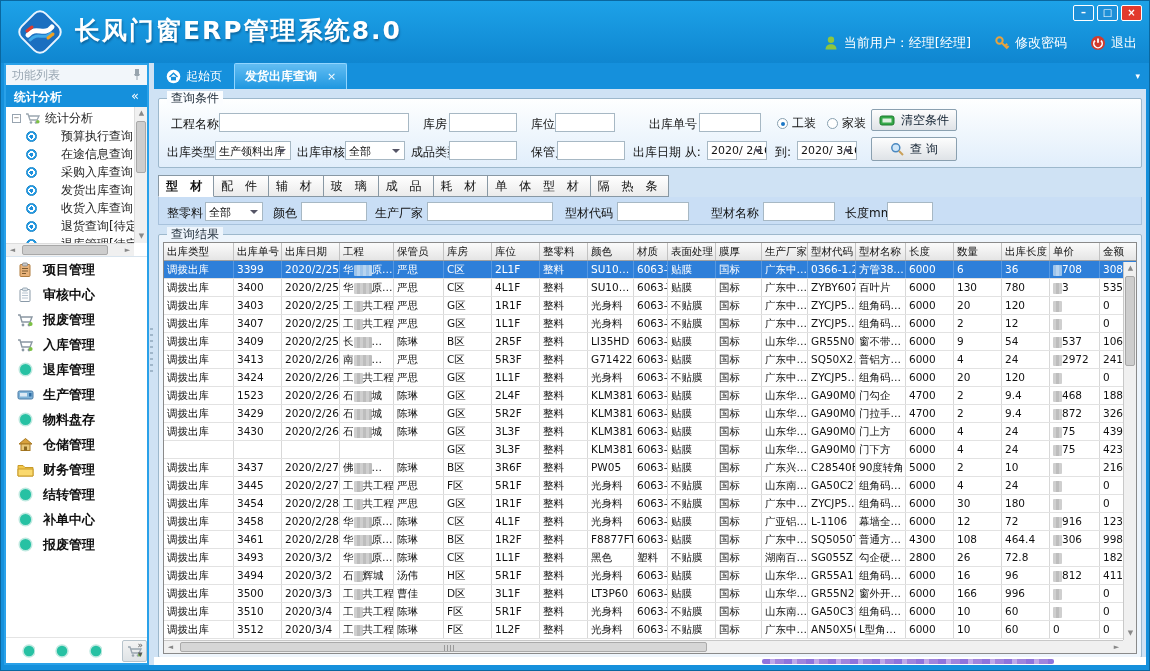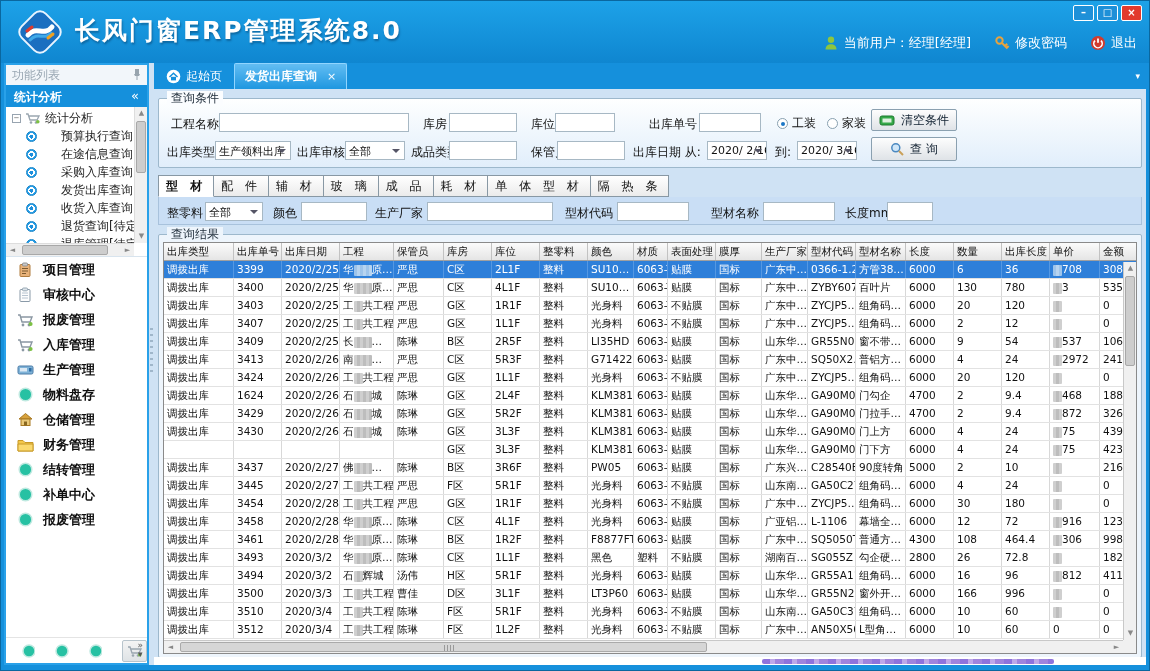--- a/index.html
+++ b/index.html
@@ -235,20 +235,28 @@
               <path d="M1 3h2l2 7h8l2-5H4" fill="none" stroke="#8a97a2" stroke-width="1.4"></path>
               <circle cx="6" cy="13" r="1.4" fill="#8a97a2"></circle>
               <circle cx="12" cy="13" r="1.4" fill="#8a97a2"></circle>
               <circle cx="13.6" cy="12" r="2" fill="#7cc043"></circle>
             </svg>
           </span>
           <span>入库管理</span>
         </div>
         <div class="menu-item">
           <span class="mi">
+            <svg width="15" height="15">
+              <circle cx="7.5" cy="7.5" r="6.3" fill="#27c1a3" stroke="#bfe9e0" stroke-width="1.5"></circle>
+            </svg>
+          </span>
+          <span>退库管理</span>
+        </div>
+        <div class="menu-item">
+          <span class="mi">
             <svg width="17" height="15">
               <rect x="1" y="4" width="15" height="8" rx="1.5" fill="#7fb3d8" stroke="#4a7ba6"></rect>
               <rect x="3" y="6" width="7" height="3.5" fill="#dce9f4"></rect>
               <rect x="12" y="6" width="2.5" height="3.5" fill="#2e6da4"></rect>
             </svg>
           </span>
           <span>生产管理</span>
         </div>
         <div class="menu-item">
           <span class="mi">
@@ -593,21 +601,21 @@
                 <div class="td" style="width:48px">ZYCJP5…</div>
                 <div class="td" style="width:50px">组角码…</div>
                 <div class="td" style="width:48px">6000</div>
                 <div class="td" style="width:48px">20</div>
                 <div class="td" style="width:48px">120</div>
                 <div class="td" style="width:50px"><span class="mosaic" style="width:9px"></span></div>
                 <div class="td" style="width:80px">0</div>
               </div>
               <div class="trow">
                 <div class="td" style="width:70px">调拨出库</div>
-                <div class="td" style="width:48px">1624</div>
+                <div class="td" style="width:48px">1523</div>
                 <div class="td" style="width:58px">2020/2/26</div>
                 <div class="td" style="width:54px">石<span class="mosaic" style="width:18px"></span>城</div>
                 <div class="td" style="width:50px">陈琳</div>
                 <div class="td" style="width:48px">G区</div>
                 <div class="td" style="width:48px">2L4F</div>
                 <div class="td" style="width:48px">整料</div>
                 <div class="td" style="width:46px">KLM3817</div>
                 <div class="td" style="width:34px">6063-T5</div>
                 <div class="td" style="width:48px">贴膜</div>
                 <div class="td" style="width:46px">国标</div>

